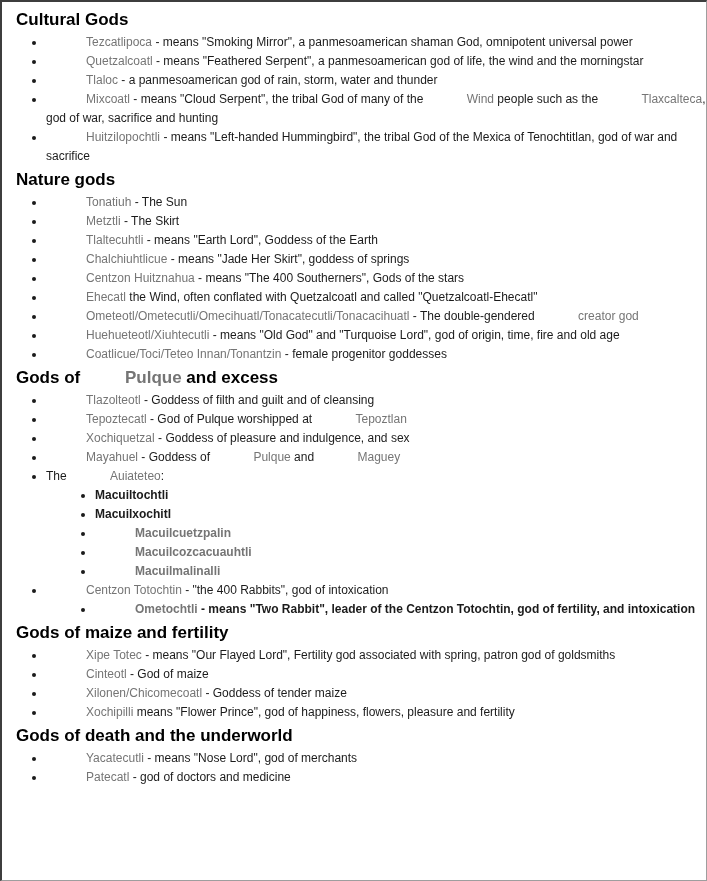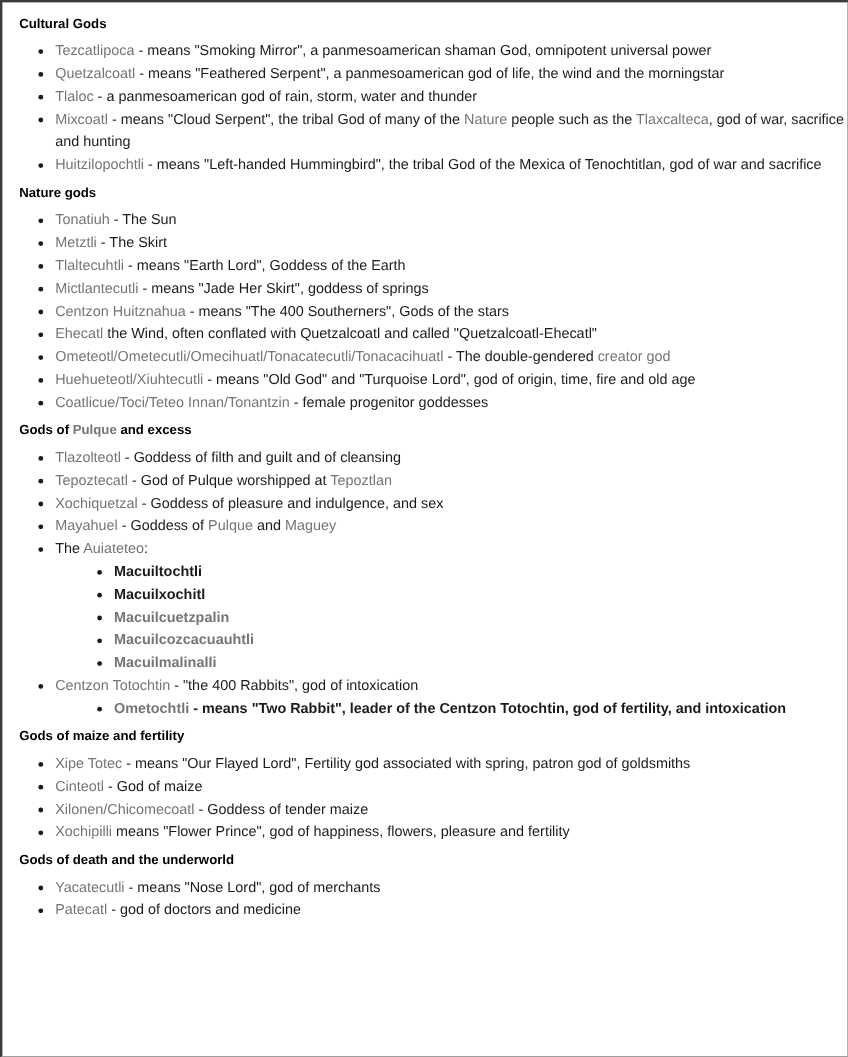--- a/index.html
+++ b/index.html
@@ -19,61 +19,61 @@
     border-style:solid;
     border-width:2px 1px 1px 2px;
     border-color:var(--border-dark) var(--border-light) var(--border-light) var(--border-dark);
     padding:4px 0 0 14px;
     overflow:hidden;
     font-family:"Liberation Sans","DejaVu Sans",sans-serif;
     font-size:12px;
     color:var(--text);
   }
   h3{
-    font-size:11px;
+    font-size:17px;
     line-height:20px;
     font-weight:bold;
     color:var(--heading);
     margin:4px 0 3px 0;
   }
   ul{
     margin:0;
     padding:0 0 0 30px;
     list-style:disc;
   }
   ul ul{
     padding-left:49px;
     font-weight:bold;
   }
   li{
     line-height:19px;
     color:var(--text);
   }
-  .lnk{color:var(--link);}
+  .lnk{color:var(--link);margin-left:40px;}
   .txt{color:inherit;}
   h3 .lnk{font-weight:bold;}
 </style>
 </head>
 <body>
 
 <div class="page">
     <h3><span class="txt">Cultural Gods</span></h3>
     <ul>
       <li><span class="lnk">Tezcatlipoca</span><span class="txt"> - means "Smoking Mirror", a panmesoamerican shaman God, omnipotent universal power</span></li>
       <li><span class="lnk">Quetzalcoatl</span><span class="txt"> - means "Feathered Serpent", a panmesoamerican god of life, the wind and the morningstar</span></li>
       <li><span class="lnk">Tlaloc</span><span class="txt"> - a panmesoamerican god of rain, storm, water and thunder</span></li>
-      <li><span class="lnk">Mixcoatl</span><span class="txt"> - means "Cloud Serpent", the tribal God of many of the </span><span class="lnk">Nature</span><span class="txt"> people such as the </span><span class="lnk">Tlaxcalteca</span><span class="txt">, god of war, sacrifice and hunting</span></li>
+      <li><span class="lnk">Mixcoatl</span><span class="txt"> - means "Cloud Serpent", the tribal God of many of the </span><span class="lnk">Wind</span><span class="txt"> people such as the </span><span class="lnk">Tlaxcalteca</span><span class="txt">, god of war, sacrifice and hunting</span></li>
       <li><span class="lnk">Huitzilopochtli</span><span class="txt"> - means "Left-handed Hummingbird", the tribal God of the Mexica of Tenochtitlan, god of war and sacrifice</span></li>
     </ul>
     <h3><span class="txt">Nature gods</span></h3>
     <ul>
       <li><span class="lnk">Tonatiuh</span><span class="txt"> - The Sun</span></li>
       <li><span class="lnk">Metztli</span><span class="txt"> - The Skirt</span></li>
       <li><span class="lnk">Tlaltecuhtli</span><span class="txt"> - means "Earth Lord", Goddess of the Earth</span></li>
-      <li><span class="lnk">Mictlantecutli</span><span class="txt"> - means "Jade Her Skirt", goddess of springs</span></li>
+      <li><span class="lnk">Chalchiuhtlicue</span><span class="txt"> - means "Jade Her Skirt", goddess of springs</span></li>
       <li><span class="lnk">Centzon Huitznahua</span><span class="txt"> - means "The 400 Southerners", Gods of the stars</span></li>
       <li><span class="lnk">Ehecatl</span><span class="txt"> the Wind, often conflated with Quetzalcoatl and called "Quetzalcoatl-Ehecatl"</span></li>
     </ul>
     <ul>
       <li><span class="lnk">Ometeotl/Ometecutli/Omecihuatl/Tonacatecutli/Tonacacihuatl</span><span class="txt"> - The double-gendered </span><span class="lnk">creator god</span></li>
       <li><span class="lnk">Huehueteotl/Xiuhtecutli</span><span class="txt"> - means "Old God" and "Turquoise Lord", god of origin, time, fire and old age</span></li>
       <li><span class="lnk">Coatlicue/Toci/Teteo Innan/Tonantzin</span><span class="txt"> - female progenitor goddesses</span></li>
     </ul>
     <h3><span class="txt">Gods of </span><span class="lnk">Pulque</span><span class="txt"> and excess</span></h3>
     <ul>

